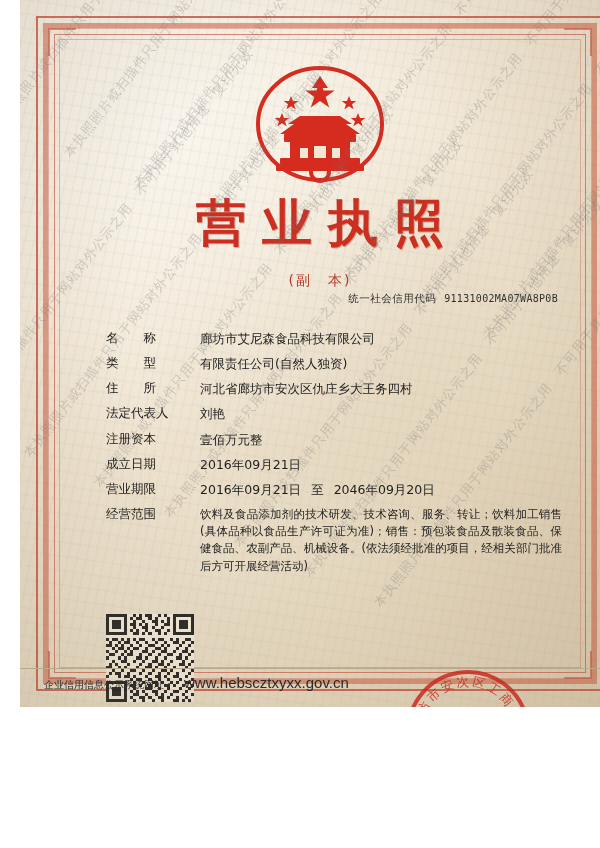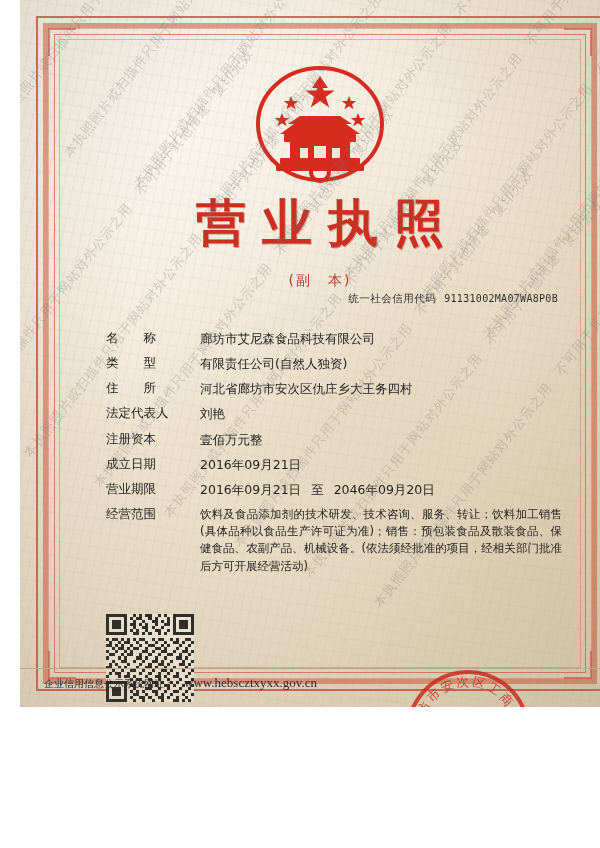--- a/index.html
+++ b/index.html
@@ -235,21 +235,21 @@
     height: 28px;
     border-top: 1px solid #b9a88c;
     padding: 0 24px;
     display: flex;
     align-items: center;
     justify-content: space-between;
     font-size: 10px;
     color: #2b2b2b;
   }
   .footer .left { display: flex; align-items: baseline; gap: 10px; }
-  .footer .url { font-family: Liberation Serif, serif; font-size: 13px; }
+  .footer .url { font-family: Liberation Sans, sans-serif; font-size: 15px; }
 
   
   .watermarks {
     position: absolute;
     inset: 0;
     overflow: hidden;
     pointer-events: none;
   }
   .wm {
     position: absolute;

